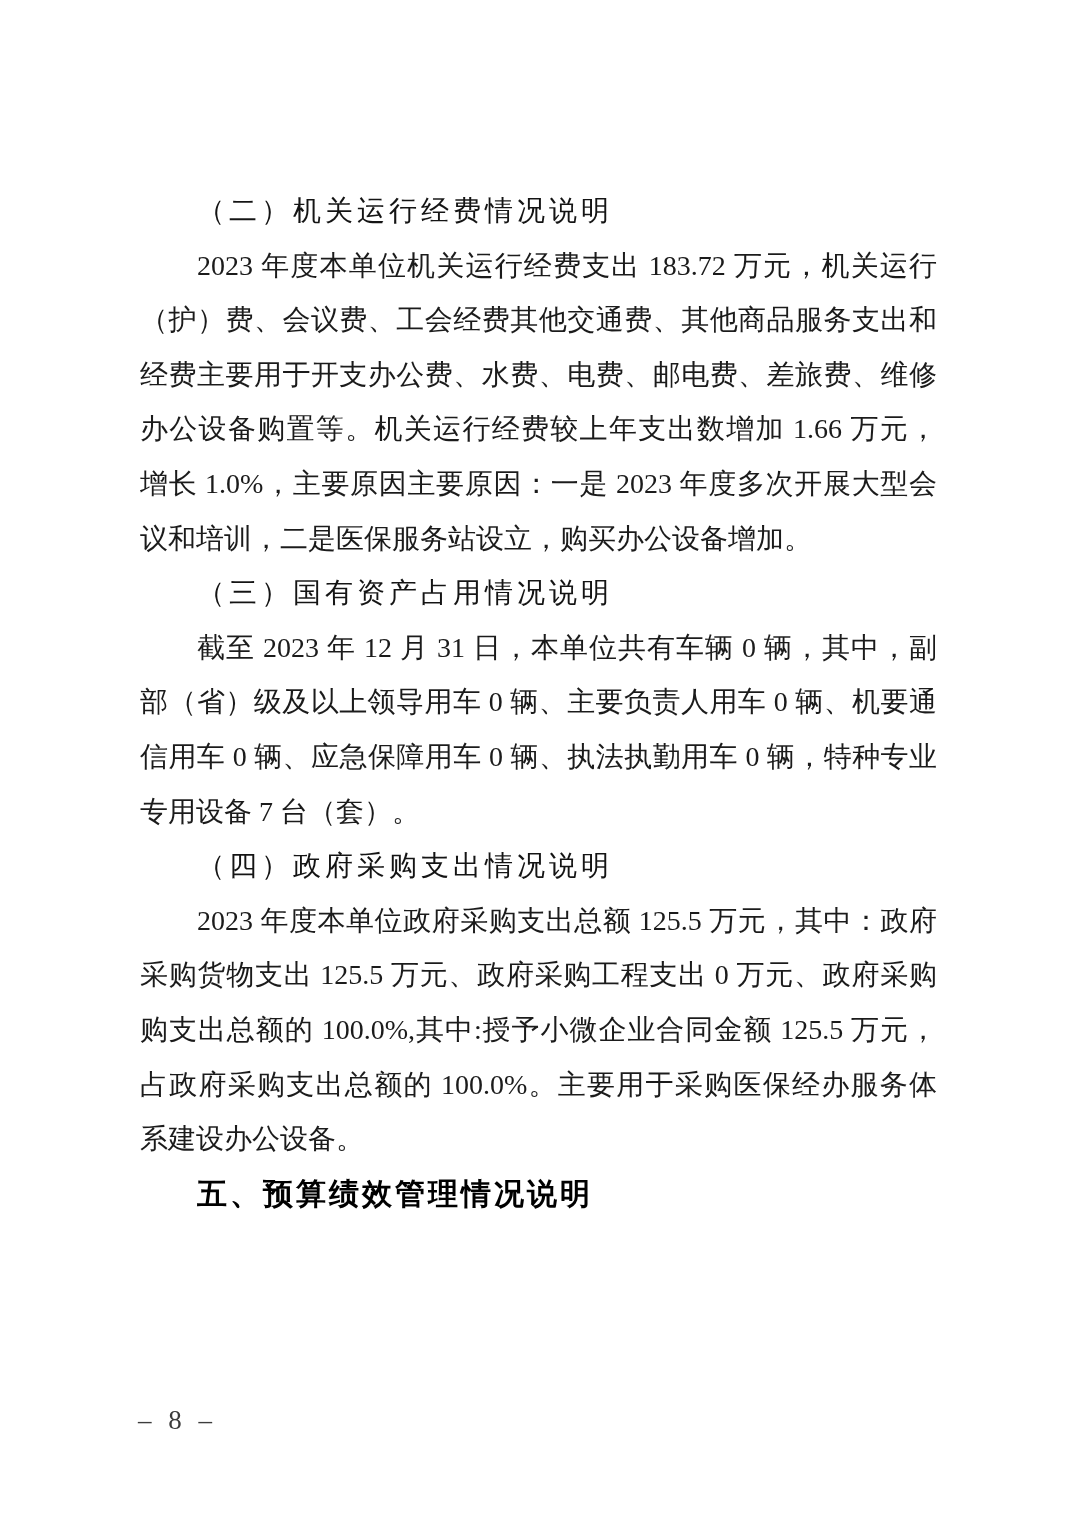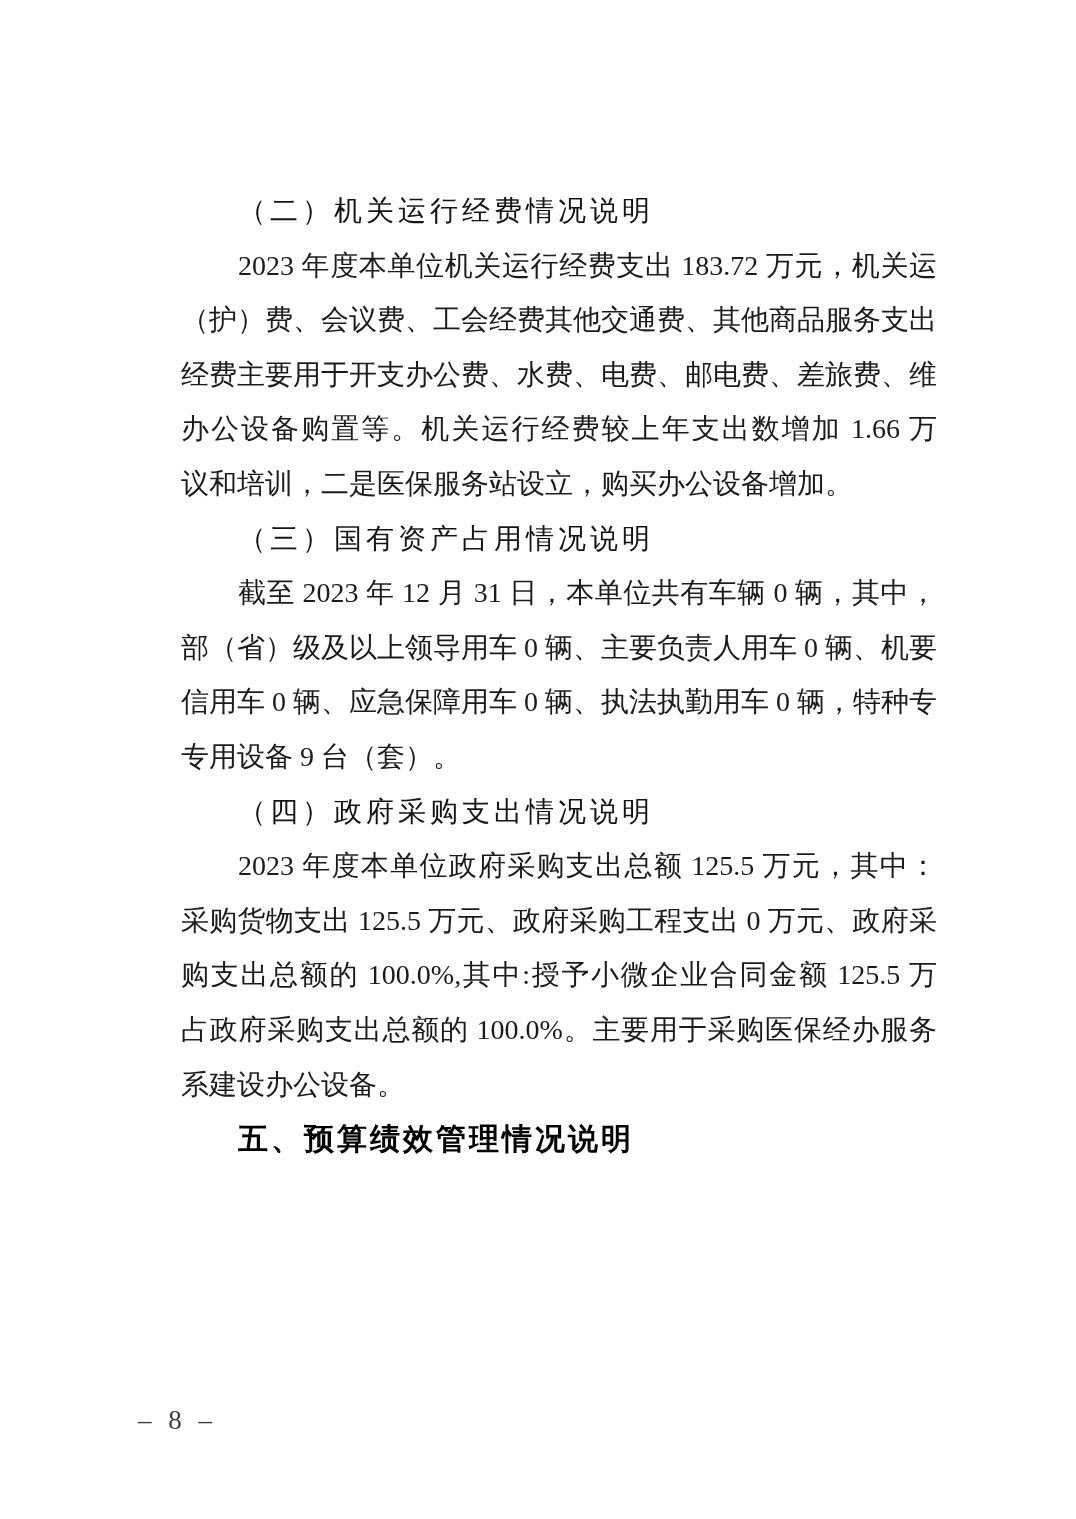--- a/index.html
+++ b/index.html
@@ -24,21 +24,20 @@
   }
   .line {
     font-size: 28px;
     line-height: 54.6px;
     height: 54.6px;
     color: #1b1b1b;
     text-align: justify;
     text-align-last: justify;
     white-space: normal;
     overflow: hidden;
-    margin-left: 41px;
   }
   .line.first {
     text-indent: 57px;
   }
   .line.last {
     text-align: center;
     text-align-last: left;
   }
   .line.heading2 {
     text-align: left;
@@ -73,28 +72,29 @@
 
 <div class="page">
   <div class="content">
 
     <div class="line heading2">（二）机关运行经费情况说明</div>
 
     <div class="line first">2023 年度本单位机关运行经费支出 183.72 万元，机关运行</div>
     <div class="line just">（护）费、会议费、工会经费其他交通费、其他商品服务支出和</div>
     <div class="line just">经费主要用于开支办公费、水费、电费、邮电费、差旅费、维修</div>
     <div class="line just">办公设备购置等。机关运行经费较上年支出数增加 1.66 万元，</div>
+    <div class="line just">增长 1.0%，主要原因主要原因：一是 2023 年度多次开展大型会</div>
     <div class="line last">议和培训，二是医保服务站设立，购买办公设备增加。</div>
 
     <div class="line heading2">（三）国有资产占用情况说明</div>
 
     <div class="line first">截至 2023 年 12 月 31 日，本单位共有车辆 0 辆，其中，副</div>
     <div class="line just">部（省）级及以上领导用车 0 辆、主要负责人用车 0 辆、机要通</div>
     <div class="line just">信用车 0 辆、应急保障用车 0 辆、执法执勤用车 0 辆，特种专业</div>
-    <div class="line last">专用设备 9 台（套）。</div>
+    <div class="line last">专用设备 7 台（套）。</div>
 
     <div class="line heading2">（四）政府采购支出情况说明</div>
 
     <div class="line first">2023 年度本单位政府采购支出总额 125.5 万元，其中：政府</div>
     <div class="line just">采购货物支出 125.5 万元、政府采购工程支出 0 万元、政府采购</div>
     <div class="line just">购支出总额的 100.0%,其中:授予小微企业合同金额 125.5 万元，</div>
     <div class="line just">占政府采购支出总额的 100.0%。主要用于采购医保经办服务体</div>
     <div class="line last">系建设办公设备。</div>
 
     <div class="line heading1">五、预算绩效管理情况说明</div>

